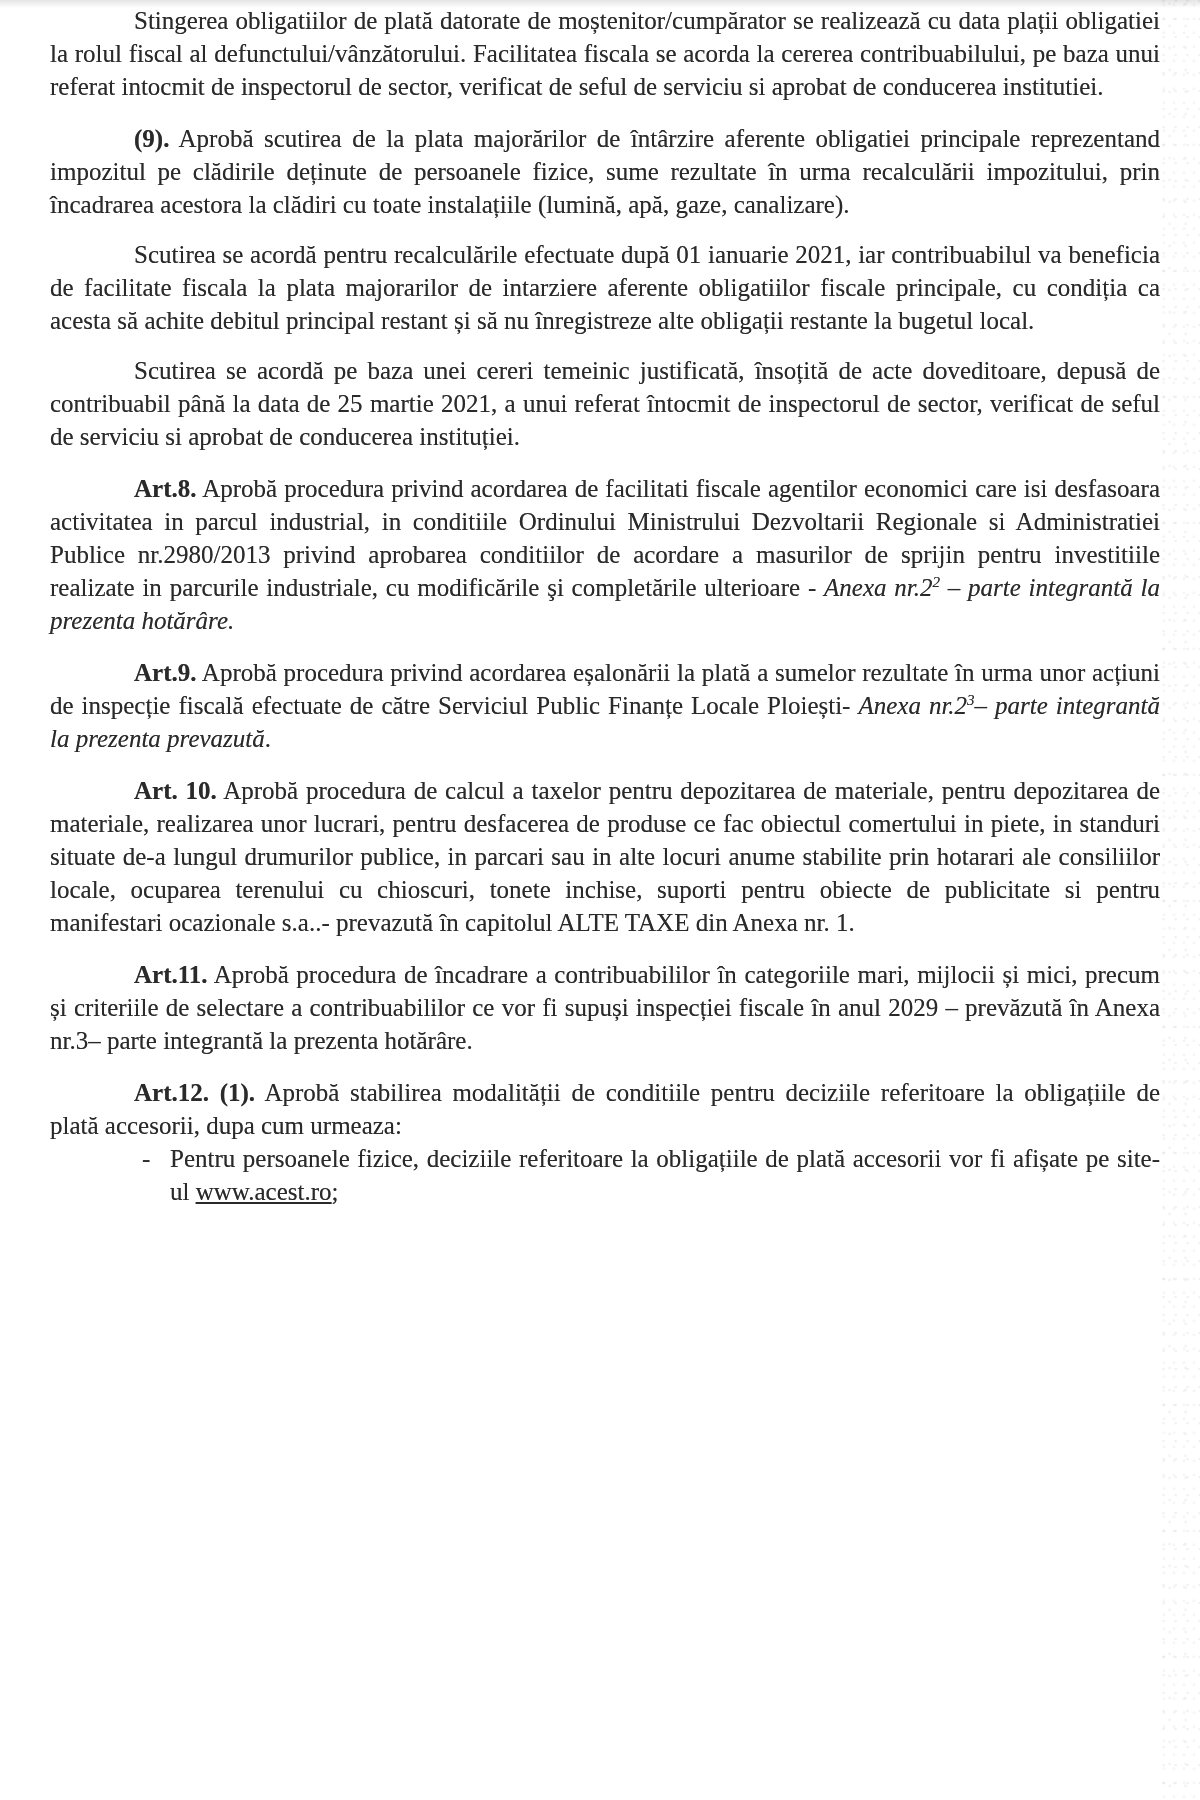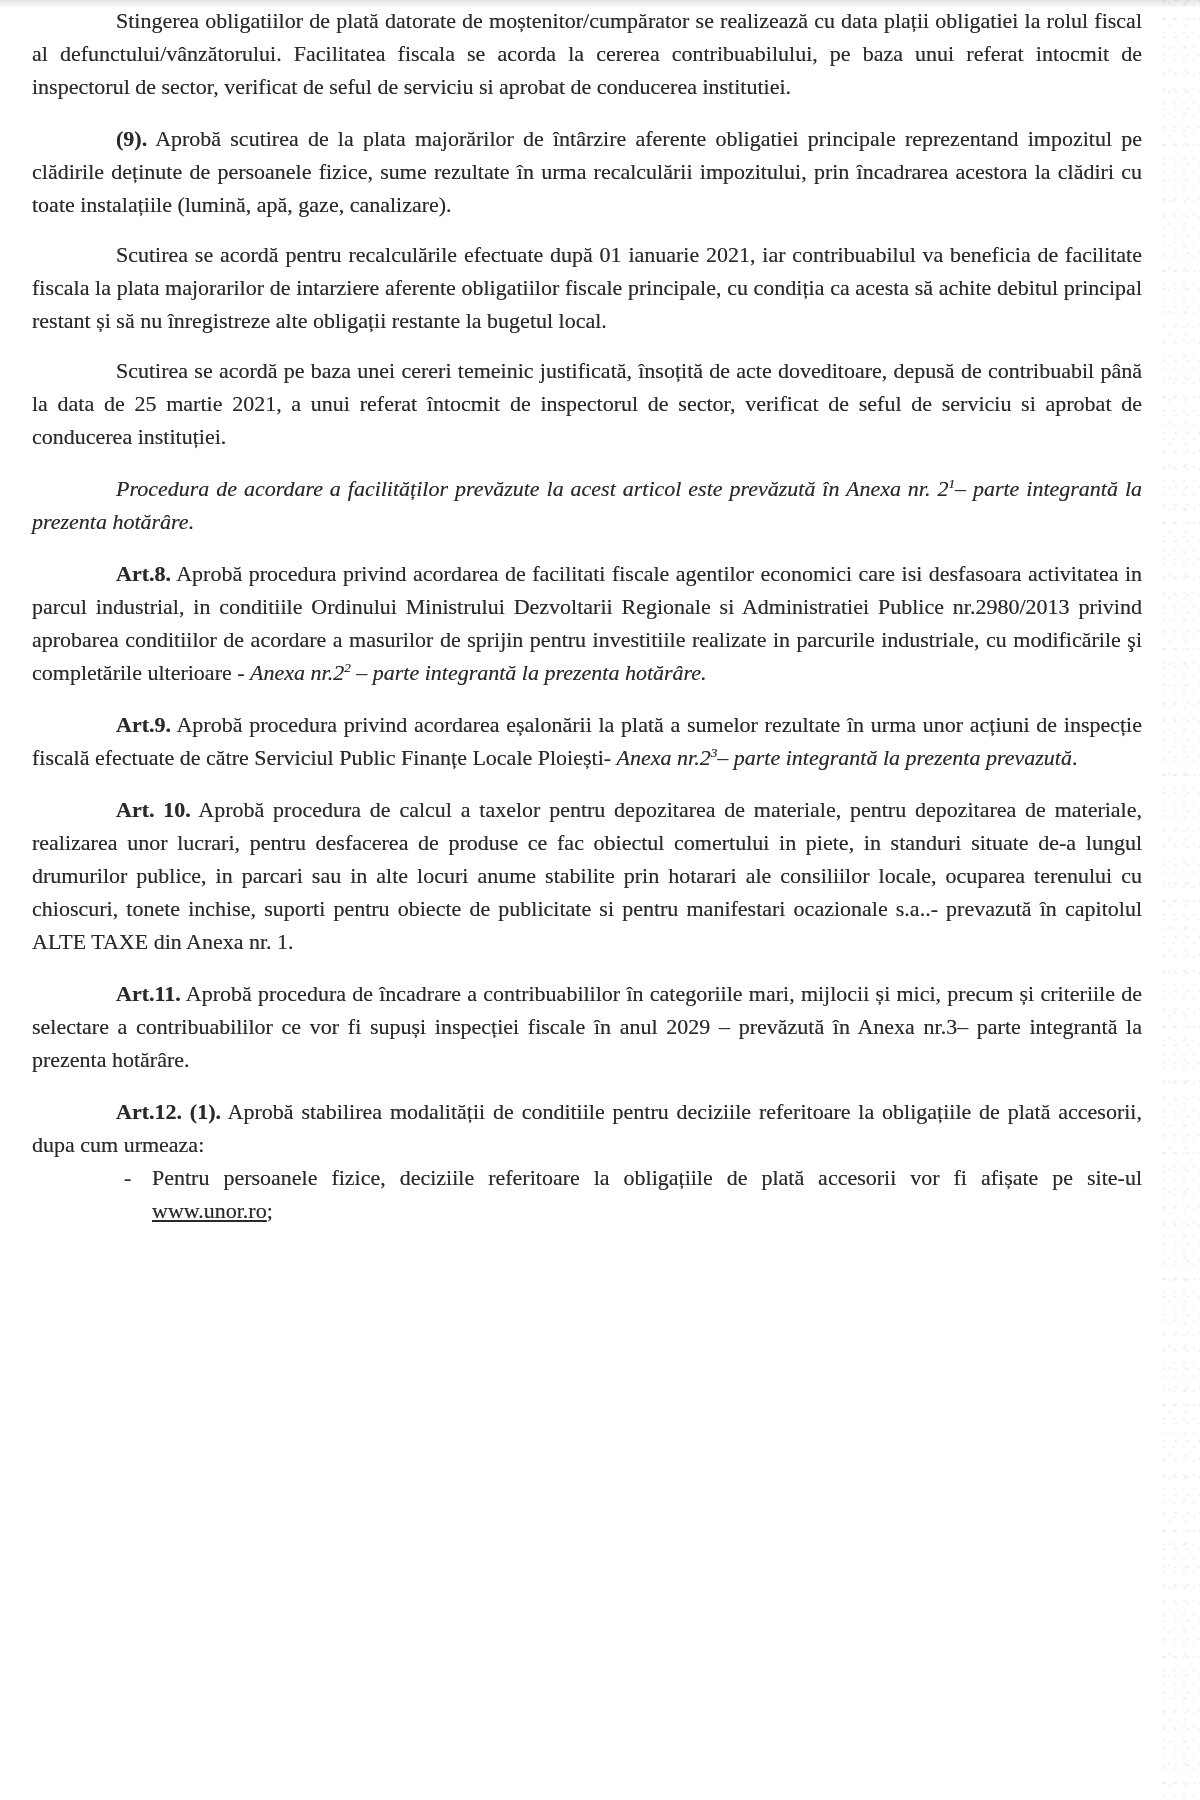--- a/index.html
+++ b/index.html
@@ -10,24 +10,24 @@
     body {
       width: 1200px;
       height: 1800px;
       overflow: hidden;
       position: relative;
       font-family: "Liberation Serif", "DejaVu Serif", serif;
       color: #2a2a2a;
     }
     .page {
       position: absolute;
-      left: 32px;
+      left: 50px;
       top: 4px;
       width: 1110px;
-      font-size: 22px;
+      font-size: 25px;
       line-height: 33px;
       text-align: justify;
       text-shadow: 0 0 0.6px rgba(40,40,40,0.55);
     }
     .para {
       margin: 0;
       text-indent: 84px;
     }
     .gap-lg { margin-top: 19px; }
     .gap-sm { margin-top: 17px; }
@@ -83,27 +83,26 @@
 <div class="page">
 
   <p class="para">Stingerea obligatiilor de plată datorate de moștenitor/cumpărator se realizează cu data plații obligatiei la rolul fiscal al defunctului/vânzătorului. Facilitatea fiscala se acorda la cererea contribuabilului, pe baza unui referat intocmit de inspectorul de sector, verificat de seful de serviciu si aprobat de conducerea institutiei.</p>
 
   <p class="para gap-lg"><span class="bold">(9).</span><span> Aprobă scutirea de la plata majorărilor de întârzire aferente obligatiei principale reprezentand impozitul pe clădirile deținute de persoanele fizice, sume rezultate în urma recalculării impozitului, prin încadrarea acestora la clădiri cu toate instalațiile (lumină, apă, gaze, canalizare).</span></p>
 
   <p class="para gap-sm">Scutirea se acordă pentru recalculările efectuate după 01 ianuarie 2021, iar contribuabilul va beneficia de facilitate fiscala la plata majorarilor de intarziere aferente obligatiilor fiscale principale, cu condiția ca acesta să achite debitul principal restant și să nu înregistreze alte obligații restante la bugetul local.</p>
 
   <p class="para gap-sm">Scutirea se acordă pe baza unei cereri temeinic justificată, însoțită de acte doveditoare, depusă de contribuabil până la data de 25 martie 2021, a unui referat întocmit de inspectorul de sector, verificat de seful de serviciu si aprobat de conducerea instituției.</p>
 
-  <p class="para gap-lg italic"><span>Procedura de acordare a facilităților prevăzute la acest articol este prevăzută în Anexa nr. 2</span><sup>1</sup><span>– parte integrantă la prezenta hotărâre.</span></p>
 
   <p class="para gap-lg"><span class="bold">Art.8.</span><span>  Aprobă procedura privind acordarea de facilitati fiscale agentilor economici care isi desfasoara activitatea in parcul industrial, in conditiile Ordinului Ministrului Dezvoltarii Regionale si Administratiei Publice nr.2980/2013 privind aprobarea conditiilor de acordare a masurilor de sprijin pentru investitiile realizate in parcurile industriale, cu modificările şi completările ulterioare - </span><span class="italic">Anexa nr.2</span><sup class="italic">2</sup><span class="italic"> – parte integrantă la prezenta hotărâre.</span></p>
 
   <p class="para gap-lg"><span class="bold">Art.9.</span><span> Aprobă procedura privind acordarea eșalonării la plată a sumelor rezultate în urma unor acțiuni de inspecție fiscală efectuate de către Serviciul Public Finanțe Locale Ploiești- </span><span class="italic">Anexa nr.2</span><sup class="italic">3</sup><span class="italic">– parte integrantă la prezenta prevazută</span><span>.</span></p>
 
   <p class="para gap-lg"><span class="bold">Art. 10.</span><span> Aprobă procedura de calcul a taxelor pentru depozitarea de materiale, pentru depozitarea de materiale, realizarea unor lucrari, pentru desfacerea de produse ce fac obiectul comertului in piete, in standuri situate de-a lungul drumurilor publice, in parcari sau in alte locuri anume stabilite prin hotarari ale consiliilor locale, ocuparea terenului cu chioscuri, tonete inchise, suporti pentru obiecte de publicitate si pentru manifestari ocazionale s.a..-  prevazută în capitolul ALTE TAXE din Anexa nr. 1.</span></p>
 
   <p class="para gap-lg"><span class="bold">Art.11.</span><span> Aprobă procedura de încadrare a contribuabililor în categoriile mari, mijlocii și mici, precum și criteriile de selectare a contribuabililor ce vor fi supuși inspecției fiscale în anul 2029 – prevăzută în Anexa nr.3– parte integrantă la prezenta hotărâre.</span></p>
 
   <p class="para gap-lg"><span class="bold">Art.12. (1).</span><span> Aprobă stabilirea modalității de conditiile pentru deciziile referitoare la obligațiile de plată accesorii, dupa cum urmeaza:</span></p>
 
-  <p class="bullet-item"><span class="dash">-</span><span>Pentru persoanele fizice, deciziile referitoare la obligațiile de plată accesorii vor fi afișate pe site-ul </span><span class="link">www.unor.ro</span><span>;</span></p>
+  <p class="bullet-item"><span class="dash">-</span><span>Pentru persoanele fizice, deciziile referitoare la obligațiile de plată accesorii vor fi afișate pe site-ul </span><span class="link">www.acest.ro</span><span>;</span></p>
 
 </div>
 
 </body></html>

